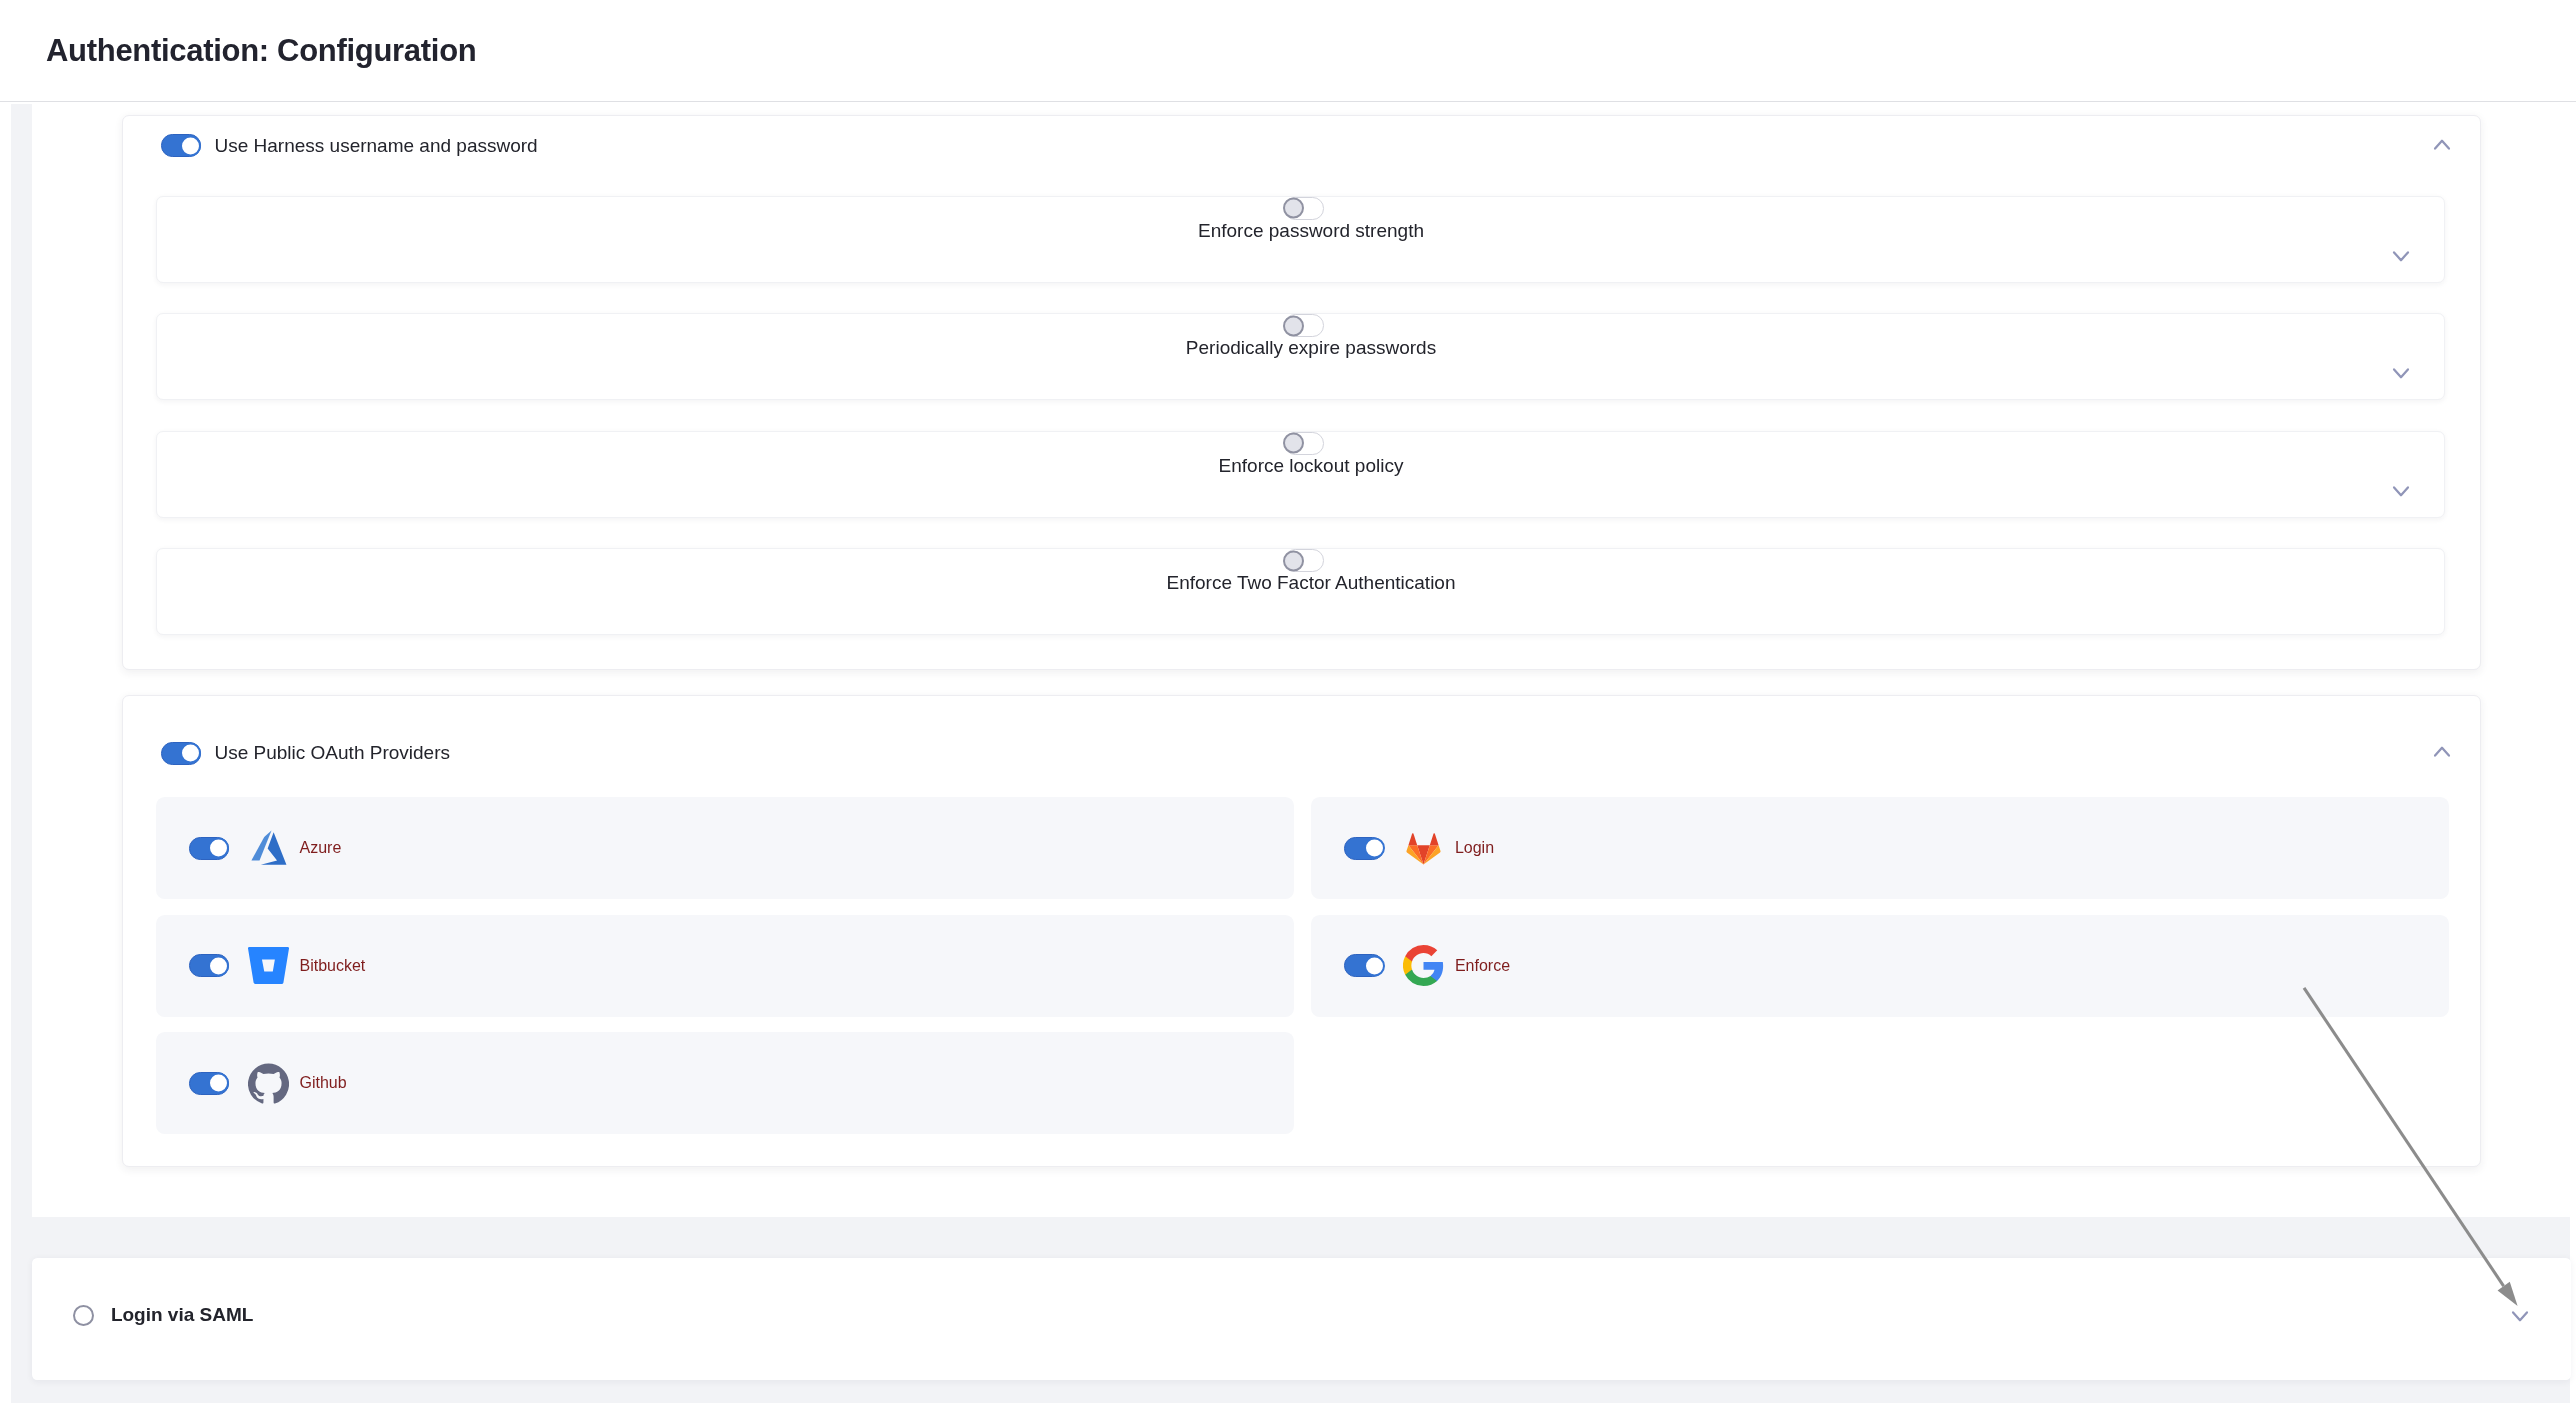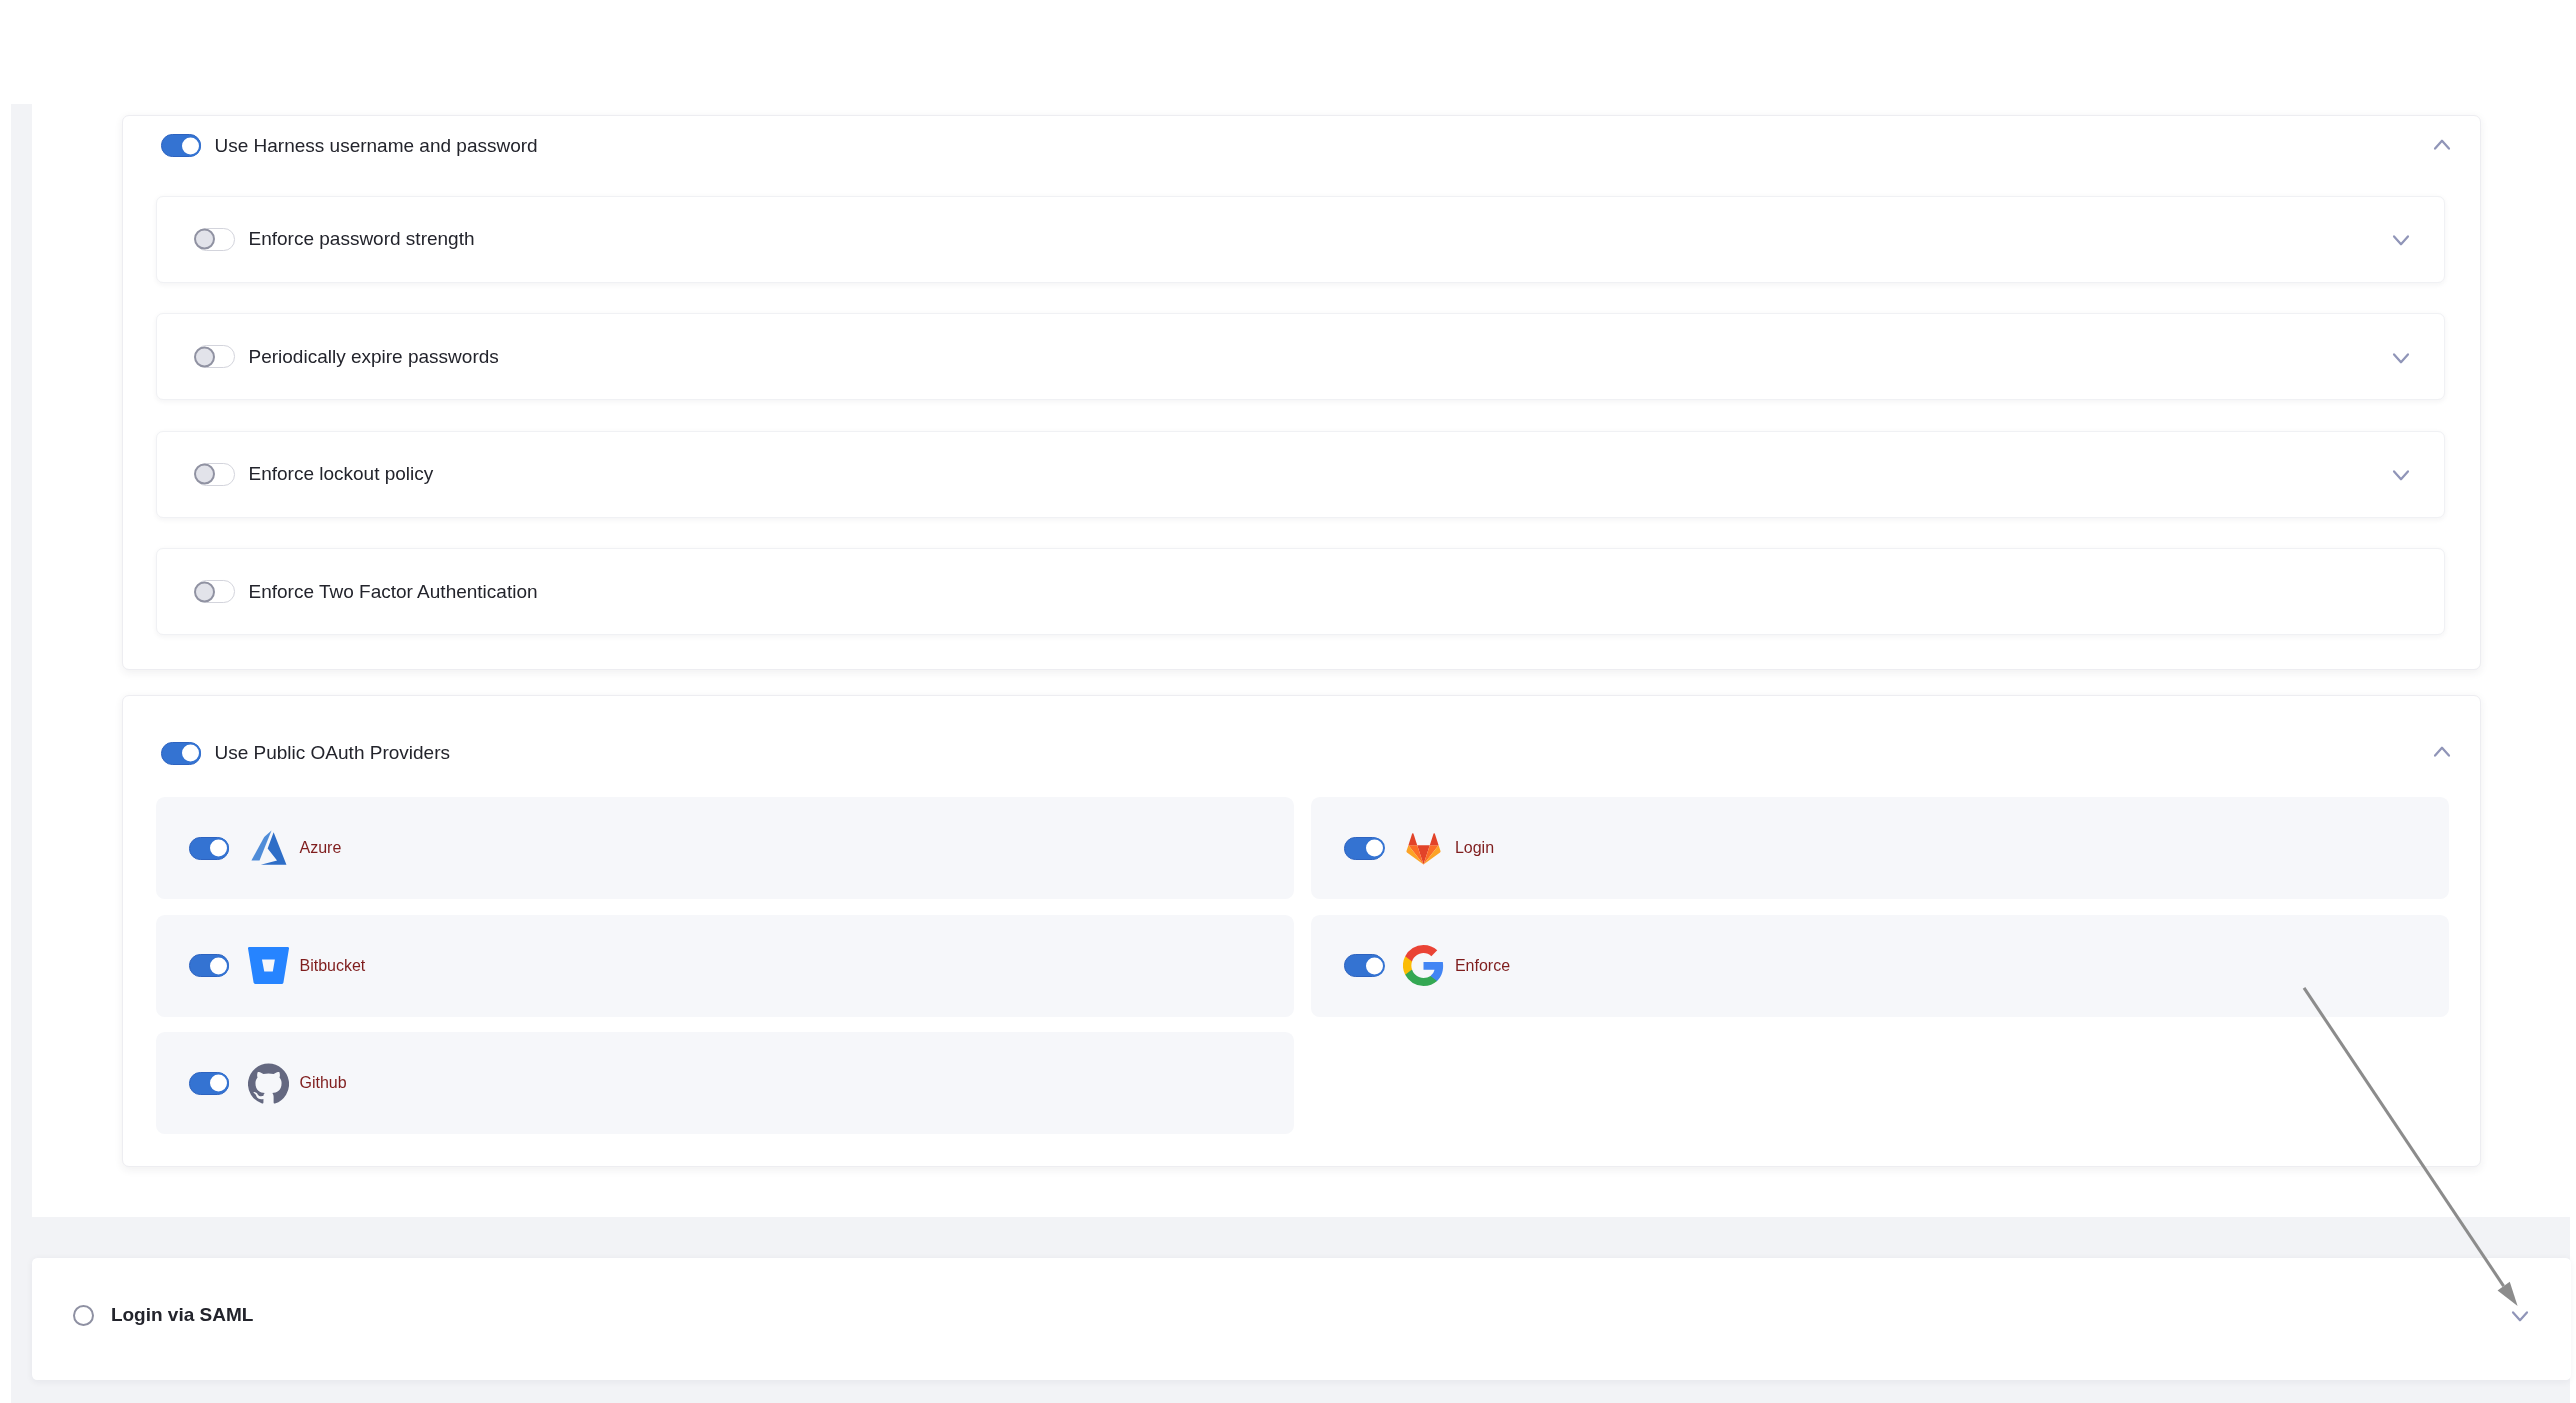--- a/index.html
+++ b/index.html
@@ -35,21 +35,21 @@
   .on .knob{right:-1.7px;background:#fff;border:2.2px solid #3473d2;}
   .off .knob{left:-1.7px;background:#e2e3ea;border:2.2px solid #9092a2;}
 
   .chev{width:26px;height:26px;flex:none;cursor:pointer;}
   .chev polyline{fill:none;stroke:#9095b8;stroke-width:2.6;stroke-linecap:round;stroke-linejoin:round;}
   .ml-auto{margin-left:auto;}
 
   
   .subcard{margin:30.5px 0 0 33px;width:2289px;height:87px;background:#fff;border:0.9px solid #f0f1f4;
            border-radius:7px;box-shadow:0 1.7px 5.2px rgba(40,41,61,.05);
-           display:flex;align-items:center;padding:0 30px 0 38px;box-sizing:border-box;}
+           display:flex;align-items:center;padding:0 30px 0 38px;box-sizing:border-box;flex-direction:column;}
   .subcard.first{margin-top:37px;}
 
   
   .grid{margin:31px 0 0 33px;display:grid;grid-template-columns:1138px 1138px;gap:15.7px 17.4px;}
   .tile{height:102px;background:#f6f7fa;border-radius:8.7px;display:flex;align-items:center;
         padding-left:33px;box-sizing:border-box;}
   .picon{width:41px;height:41px;margin-left:19px;flex:none;display:flex;}
   .picon svg{width:100%;height:100%;}
   .plabel{margin-left:11px;font-size:16px;color:#7f1d1d;}
 
@@ -61,20 +61,23 @@
          box-sizing:border-box;flex:none;cursor:pointer;}
   .saml .lbl{margin-left:17.4px;}
 
   .annot{position:absolute;left:0;top:0;pointer-events:none;}
 </style>
 </head>
 <body>
 
 <div class="page">
 
+  <div class="hdr">
+    <h1>Authentication: Configuration</h1>
+  </div>
 
   <div class="panel">
 
     <div class="container">
 
       <section class="card card-userpass">
         <div class="card-head">
           <span class="toggle on">
             <span class="knob"></span>
           </span>

